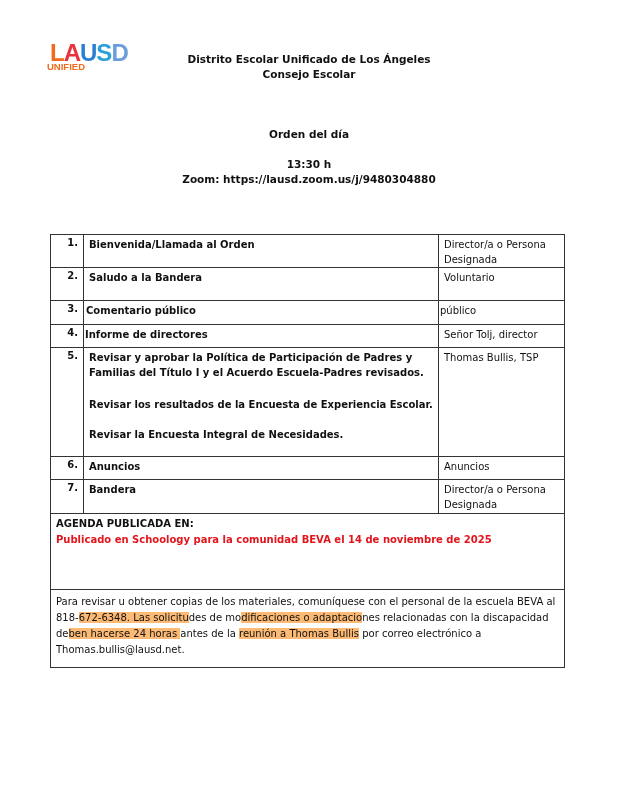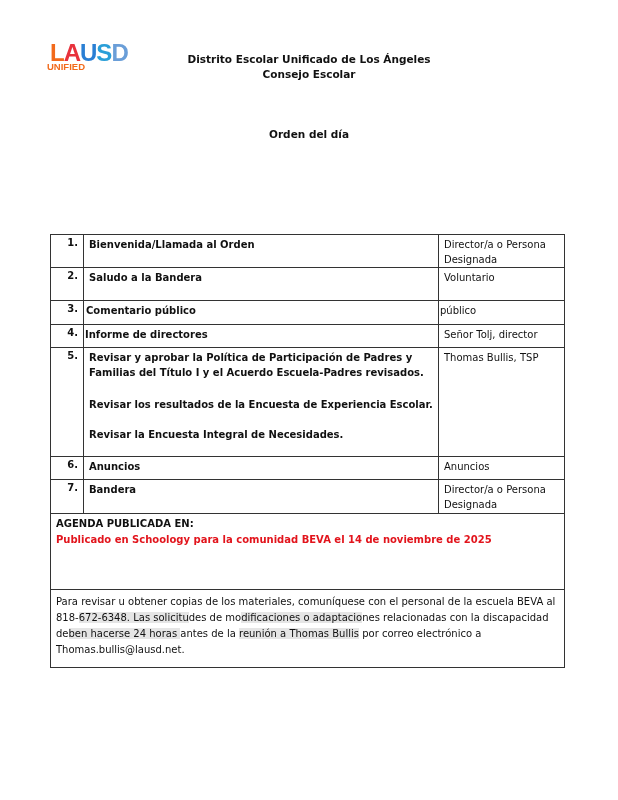--- a/index.html
+++ b/index.html
@@ -19,39 +19,41 @@
          font-size:10.5px; line-height:15px; font-family:"DejaVu Sans", sans-serif; }
   .hdr div { white-space:nowrap; }
   table.agenda { position:absolute; left:50px; top:234px; width:515px; border-collapse:collapse;
                  font-size:10px; }
   table.agenda td { border:1.5px solid #333; vertical-align:top; padding:0; }
   td.num { width:27px; text-align:right; font-weight:bold; padding:2px 5px 0 0 !important; }
   td.item { font-weight:bold; padding:2px 4px 0 5px !important; line-height:15px; }
   td.who { width:116px; padding:2px 4px 0 5px !important; line-height:15px; }
   td.full { padding:2px 5px !important; line-height:16px; }
   .red { color:#e2141c; font-weight:bold; }
-  .hl { background:#e5e5e5; }
+  .hl { background:#fdba74; }
   p.gap { margin:0; }
 </style>
 </head>
 <body>
 
 <div class="logo">
   <div class="big"><span class="l1">L</span><span class="l2">A</span><span class="l3">U</span><span class="l4">S</span><span class="l5">D</span></div>
   <div class="sub">UNIFIED</div>
 </div>
 
 <div class="hdr" style="top:52px;">
   <div>Distrito Escolar Unificado de Los Ángeles</div>
   <div>Consejo Escolar</div>
 </div>
 
 <div class="hdr" style="top:127px;">Orden del día</div>
 
 <div class="hdr" style="top:157px;">
+  <div>13:30 h</div>
+  <div>Zoom: https://lausd.zoom.us/j/9480304880</div>
 </div>
 
 <table class="agenda">
   <tbody>
       <tr style="height:32px;">
     <td class="num">1.</td>
     <td class="item">Bienvenida/Llamada al Orden</td>
     <td class="who">Director/a o Persona Designada</td>
   </tr>
   <tr style="height:33px;">

